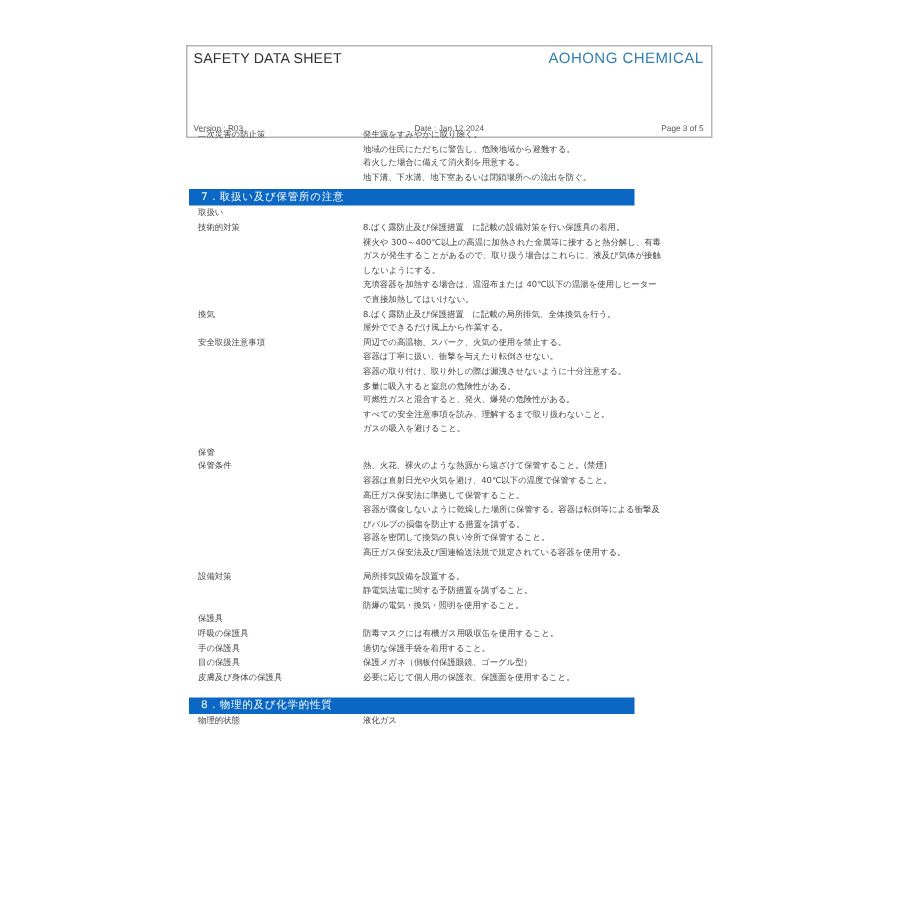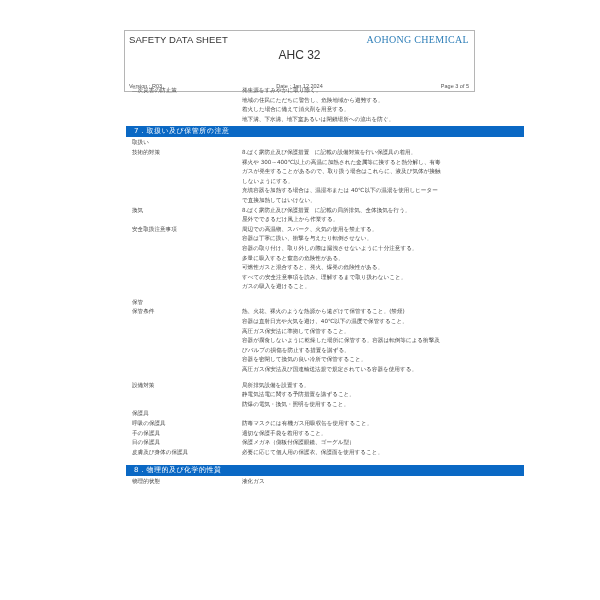--- a/index.html
+++ b/index.html
@@ -5,47 +5,46 @@
   html, body { margin: 0; padding: 0; }
   body {
     width: 600px; height: 600px; background: #ffffff; position: relative; overflow: hidden;
     font-family: "DejaVu Sans", "Liberation Sans", sans-serif; color: #333333;
   }
   .page { position: absolute; left: 124px; top: 30px; width: 351px; }
   .header {
     border: 1px solid #b5b5b5; height: 62px; position: relative; box-sizing: border-box;
   }
   .h-title { position: absolute; left: 4px; top: 3px; font-size: 9.5px; color: #333; font-family: "Liberation Sans", sans-serif; letter-spacing: 0.1px; }
-  .h-company { position: absolute; right: 5px; top: 3px; font-size: 10px; color: #2f7fb8; font-family: Liberation Serif, serif; letter-spacing: 0.3px; }
+  .h-company { position: absolute; right: 5px; top: 3px; font-size: 10px; color: #2f7fb8; font-family: Liberation Sans, sans-serif; letter-spacing: 0.3px; }
   .h-product { position: absolute; left: 0; right: 0; top: 17px; text-align: center; font-size: 12px; color: #333; font-family: "Liberation Sans", sans-serif; }
   .h-version, .h-date, .h-page { position: absolute; bottom: 2px; font-size: 5.5px; color: #555; font-family: "Liberation Sans", sans-serif; }
   .h-version { left: 4px; }
   .h-date { left: 0; right: 0; text-align: center; }
   .h-page { right: 5px; }
 
   .content { position: absolute; left: 0; top: 56px; width: 351px; }
   .row { display: flex; font-size: 5.6px; line-height: 9.6px; color: #444; }
   .row .label { width: 118px; flex: none; padding-left: 8px; box-sizing: border-box; }
   .row .value { flex: 1; }
   .row .value div { white-space: nowrap; }
   .sub { font-size: 5.6px; line-height: 9.6px; color: #444; padding-left: 8px; }
   .section-bar {
     background: #0a68c4; color: #ffffff; font-size: 7px; height: 11px; line-height: 11px;
-    padding-left: 8px; margin: 2px 0 1px 2px; width: 398px; box-sizing: border-box; letter-spacing: 0.5px;
+    padding-left: 8px; margin: 2px 0 1px 2px; width: 297px; box-sizing: border-box; letter-spacing: 0.5px;
   }
   .gap { height: 6px; }
 </style>
 </head>
 <body>
 
 <div class="page">
   <div class="header">
     <span class="h-title">SAFETY DATA SHEET</span>
     <span class="h-company">AOHONG CHEMICAL</span>
-    <div class="h-product">AHC 32</div>
     <span class="h-version">Version : R03</span>
     <div class="h-date">Date : Jan.12.2024</div>
     <span class="h-page">Page  3  of 5</span>
   </div>
 
   <div class="content">
 
     <div class="row">
       <div class="label">二次災害の防止策</div>
       <div class="value">

